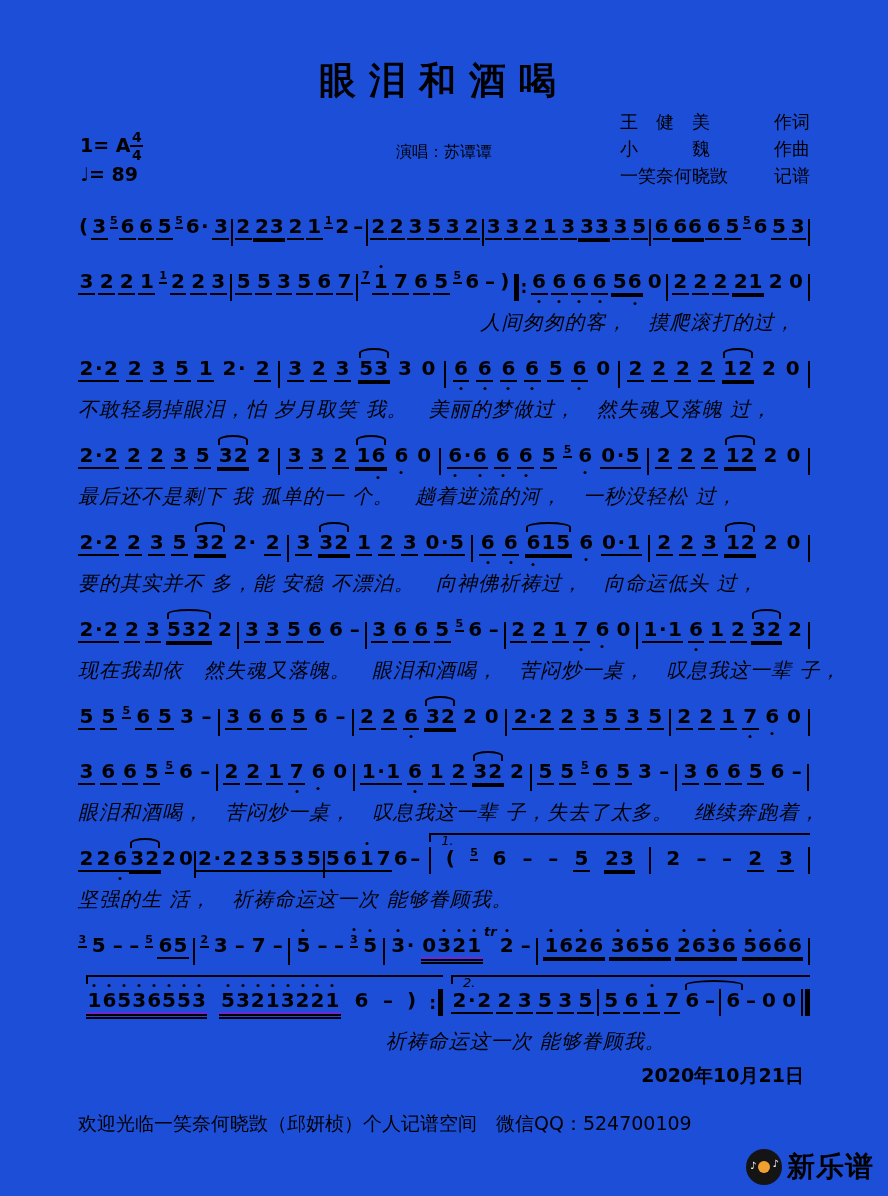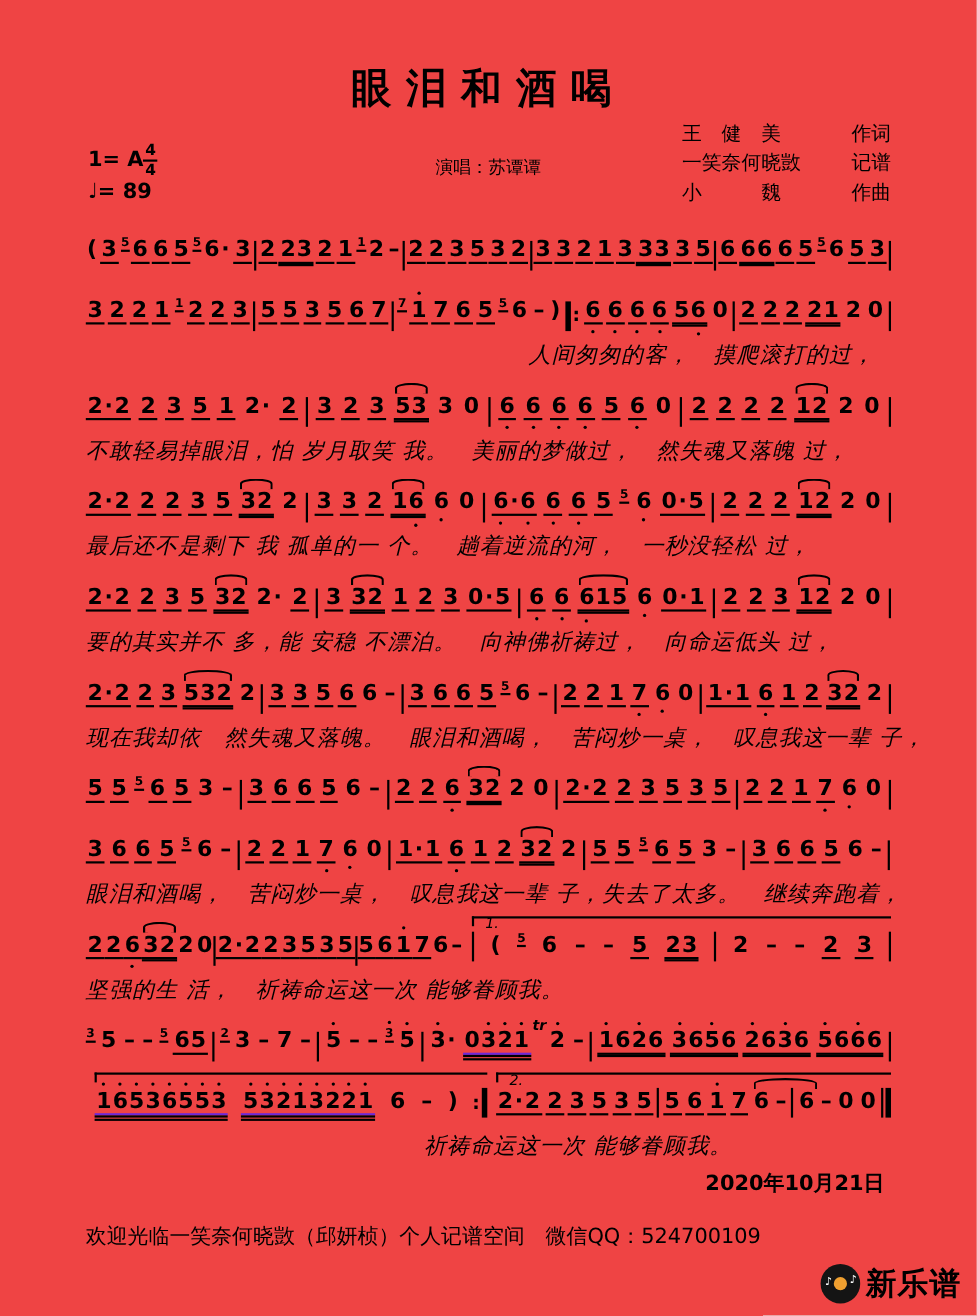--- a/index.html
+++ b/index.html
@@ -1,16 +1,16 @@
 <!DOCTYPE html>
 <html><head>
 <meta charset="utf-8">
 <style>
   html,body{margin:0;padding:0;background:#e8e8e8;}
-  .page{width:888px;height:1196px;background:#ef4444;margin:0 auto;box-sizing:border-box;
+  .page{width:888px;height:1196px;background:#1d4ed8;margin:0 auto;box-sizing:border-box;
         padding:0 78px;position:relative;overflow:hidden;color:#000;
         font-family:"DejaVu Sans","Liberation Sans",sans-serif;}
   
   .title{margin-top:56px;text-align:center;font-size:37px;font-weight:bold;letter-spacing:13px;}
   .hdr{position:relative;height:86px;margin-top:2px;}
   .keytempo{position:absolute;left:2px;top:22px;font-weight:bold;font-size:19px;line-height:1.35;}
   .keyline{display:flex;align-items:center;}
   .frac{display:inline-flex;flex-direction:column;align-items:center;font-size:14px;line-height:1;font-weight:bold;}
   .frac .bar2{width:13px;height:2px;background:#000;margin:1px 0;}
   .singer{position:absolute;left:0;right:0;top:34px;text-align:center;font-size:16px;}
@@ -80,26 +80,26 @@
         <span>= 89</span>
       </div>
     </div>
     <div class="singer">演唱：苏谭谭</div>
     <div class="credits">
       <div class="credit">
         <span>王　健　美</span>
         <span>作词</span>
       </div>
       <div class="credit">
+        <span>小　　　魏</span>
+        <span>作曲</span>
+      </div>
+      <div class="credit">
         <span>一笑奈何晓敳</span>
         <span>记谱</span>
-      </div>
-      <div class="credit">
-        <span>小　　　魏</span>
-        <span>作曲</span>
       </div>
     </div>
   </div>
 
   <div id="score">
       <div class="system">
         <div class="notes">
           <span class="tok paren">(</span>
           <span class="tok u1"><span class="d">3</span></span>
           <span class="tok grace"><span class="d">5</span></span>

